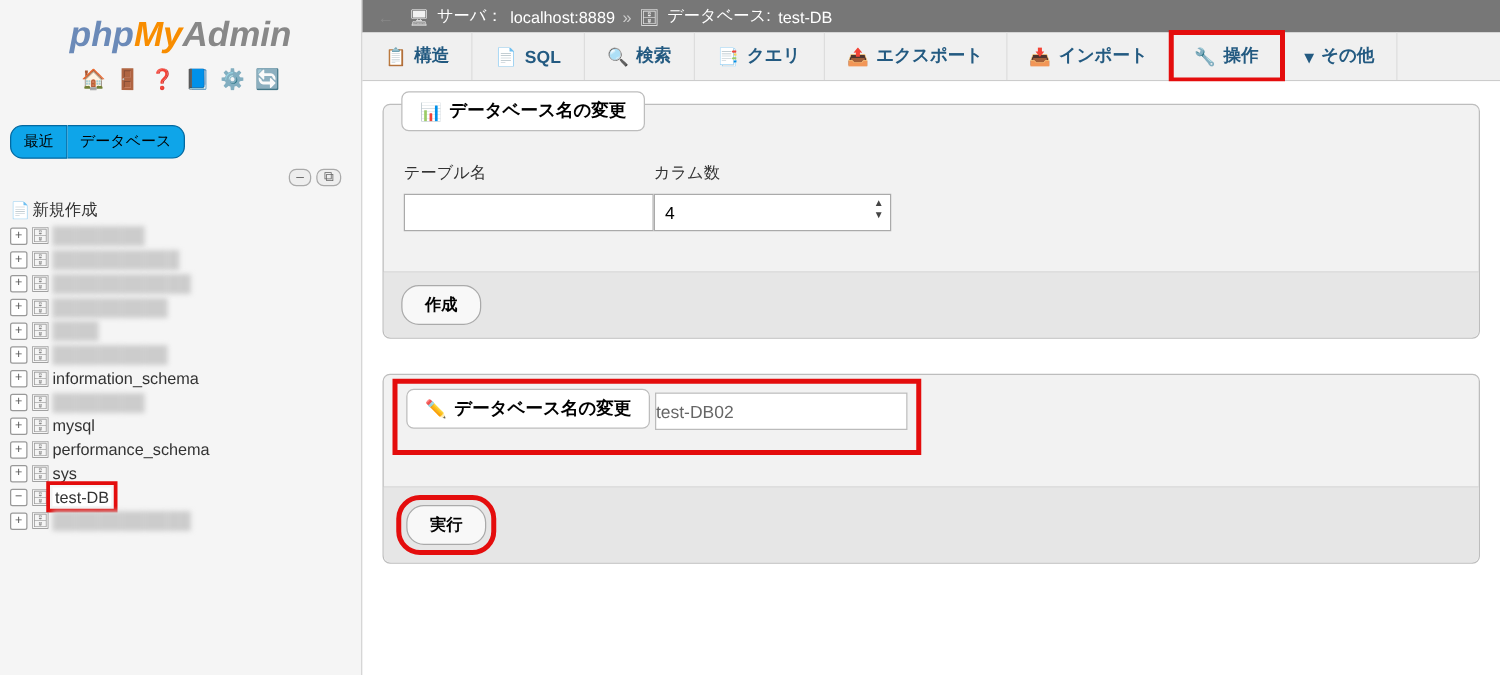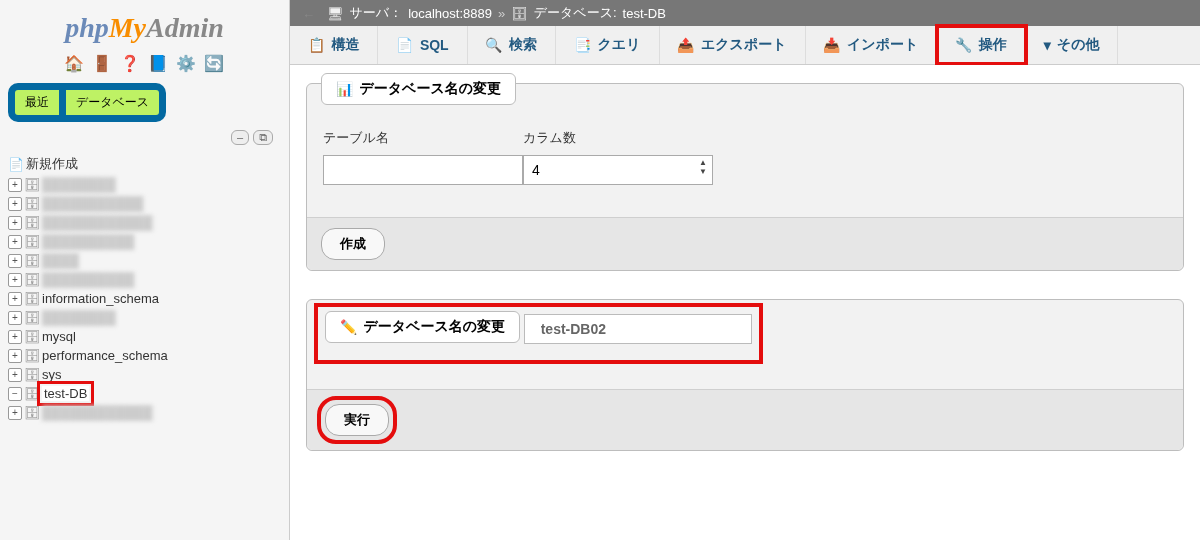--- a/index.html
+++ b/index.html
@@ -1,26 +1,26 @@
 <!DOCTYPE html>
 <html><head>
 <meta charset="utf-8">
 <style>
 * { box-sizing: border-box; margin: 0; padding: 0; }
 body { font-family: Arial, "Hiragino Sans", sans-serif; font-size: 13px; background: #fff; width: 1200px; height: 540px; overflow: hidden; }
 .layout { display: flex; width: 100%; height: 100%; }
 .sidebar { width: 290px; background: #f5f5f5; border-right: 1px solid #ccc; padding: 8px; overflow: hidden; }
 .logo { text-align: center; padding: 4px 0 6px; }
-.logo-text { font-family: Liberation Serif, serif; font-size: 28px; font-weight: 700; font-style: italic; }
+.logo-text { font-family: Liberation Sans, sans-serif; font-size: 28px; font-weight: 700; font-style: italic; }
 .logo-php { color: #6b8ab8; }
 .logo-my { color: #f88d00; }
 .logo-admin { color: #888; }
 .toolbar-icons { display: flex; justify-content: center; gap: 8px; margin: 4px 0 10px; font-size: 16px; }
 .pill-tabs { display: flex; gap: 0; margin-bottom: 8px; }
-.pill { background: #bef264; border: 7px solid #0369a1; padding: 4px 10px; font-size: 12px; }
+.pill { background: #0ea5e9; border: 1px solid #0369a1; padding: 4px 10px; font-size: 12px; margin-top: 16px; }
 .pill:first-child { border-radius: 10px 0 0 10px; }
 .pill:last-child { border-radius: 0 10px 10px 0; border-left: none; }
 .tree-controls { display: flex; justify-content: flex-end; gap: 4px; margin: 4px 8px 8px; font-size: 11px; color: #666; }
 .tree-controls span { border: 1px solid #aaa; background: #eee; border-radius: 6px; padding: 0 5px; }
 .tree { list-style: none; font-size: 13px; }
 .tree li { display: flex; align-items: center; gap: 2px; padding: 2px 0; }
 .tree li .toggle { display: inline-block; width: 14px; height: 14px; border: 1px solid #999; background: #fff; color: #555; font-size: 10px; line-height: 12px; text-align: center; border-radius: 2px; }
 .tree li .dbicon { display: inline-block; width: 16px; text-align: center; color: #888; }
 .tree li.new .dbicon { color: #d08a2f; }
 .tree li .label { color: #333; }
@@ -45,21 +45,21 @@
 .field input { border: 1px solid #aaa; padding: 6px 8px; font-size: 14px; background: #fff; }
 .field.name input { width: 200px; }
 .field.cols input { width: 190px; }
 .stepper { position: relative; }
 .stepper .arrows { position: absolute; right: 6px; top: 3px; display: flex; flex-direction: column; font-size: 8px; color: #444; line-height: 9px; }
 .panel-footer { background: #e6e6e6; border-top: 1px solid #cfcfcf; padding: 10px 14px; display: flex; border-radius: 0 0 6px 6px; }
 .btn { background: #f8f8f8; border: 1px solid #aaa; border-radius: 14px; padding: 6px 18px; font-size: 13px; font-weight: 700; cursor: pointer; }
 .chk-row { display: flex; align-items: center; gap: 6px; color: #333; }
 .chk-row input { accent-color: #2f6fdb; }
 .chk-row .help { color: #2f6fdb; border: 1px solid #2f6fdb; border-radius: 50%; width: 14px; height: 14px; font-size: 10px; display: inline-flex; align-items: center; justify-content: center; }
-.rename-input { border: 1px solid #bbb; padding: 6px 16px; width: 228px; font-size: 14px; color: #666; font-weight: bold; }
+.rename-input { border: 1px solid #bbb; padding: 6px 0; width: 202px; font-size: 14px; color: #666; }
 .exec-highlight { display: inline-block; outline: 4px solid #e40d0d; padding: 4px; border-radius: 15px; }
 </style>
 </head>
 <body>
 
 <div class="layout">
   <aside class="sidebar">
     <div class="logo">
       <span class="logo-text"><span class="logo-php">php</span><span class="logo-my">My</span><span class="logo-admin">Admin</span></span>
     </div>

